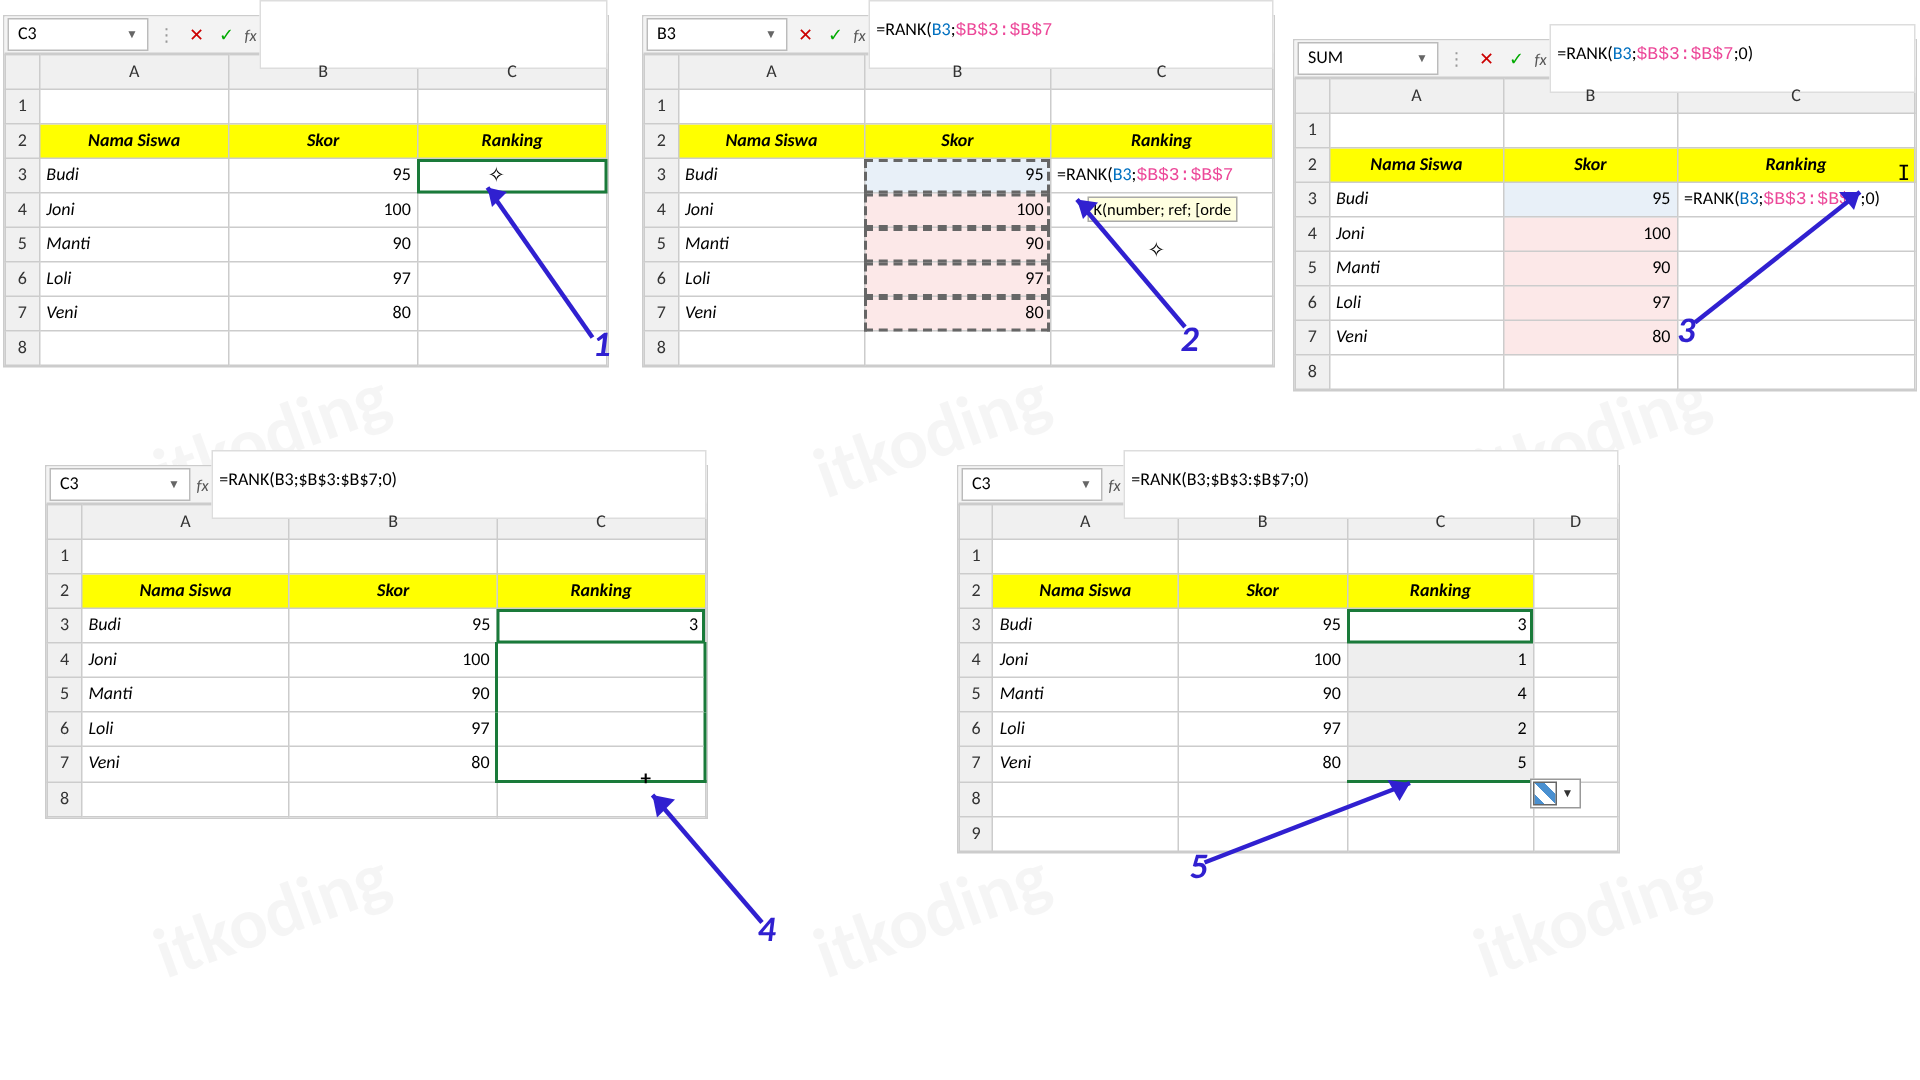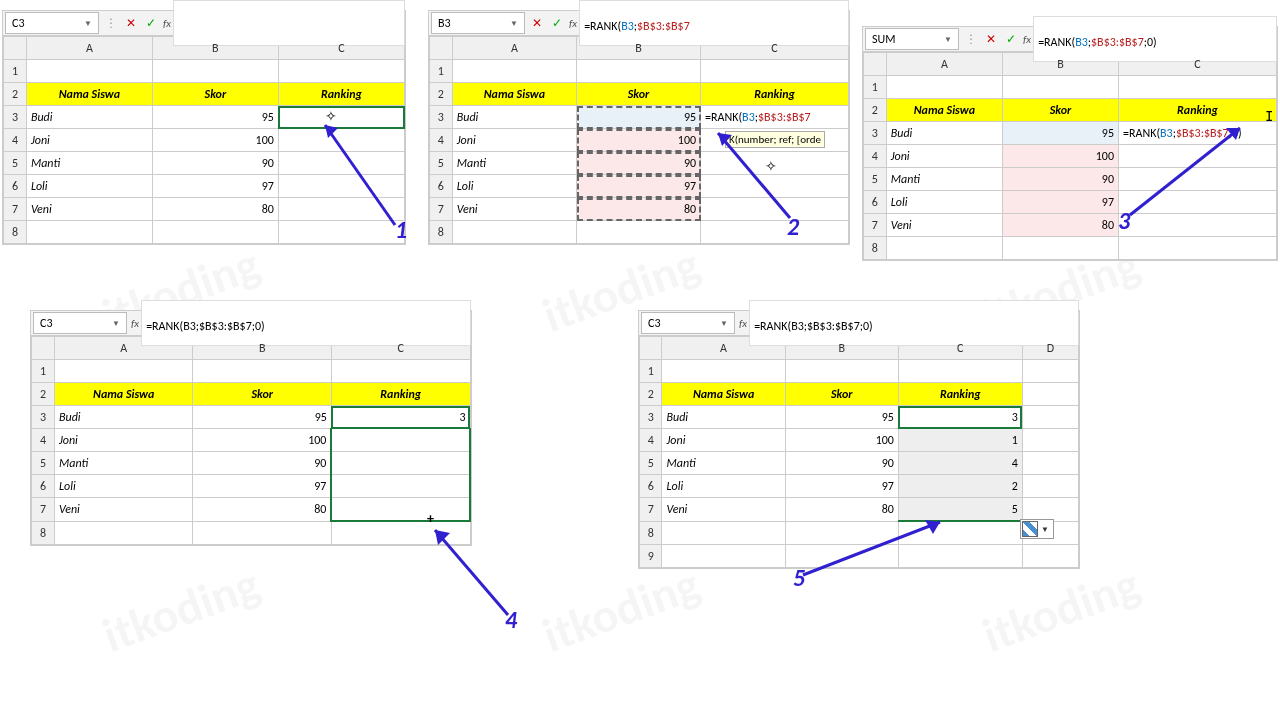--- a/index.html
+++ b/index.html
@@ -4,21 +4,21 @@
 <style>
 body { margin: 0; padding: 0; width: 1280px; height: 720px; background: #fff; font-family: Calibri, Arial, sans-serif; font-size: 12px; position: relative; overflow: hidden; }
 .panel { position: absolute; background: #fff; border: 1px solid #ccc; }
 .fbar { display: flex; align-items: center; height: 24px; background: #f3f3f3; border-bottom: 1px solid #ccc; }
 .namebox { width: 80px; height: 20px; border: 1px solid #bbb; background: #fff; font-size: 12px; padding: 0 6px; display: flex; align-items: center; justify-content: space-between; margin: 0 2px; gap: 44px; }
 .namebox .dd { font-size: 8px; color: #666; }
 .fbbtn { width: 20px; height: 20px; display: flex; align-items: center; justify-content: center; color: #999; font-size: 12px; }
 .fbbtn.cancel { color: #c00; }
 .fbbtn.ok { color: #0a0; }
 .fx { font-style: italic; color: #555; font-size: 11px; margin: 0 2px; }
-.formula-input { flex: 1; height: 20px; border: 1px solid #ddd; background: #fff; padding: 12px 4px; font-size: 12px; display: flex; align-items: flex-end; overflow: hidden; white-space: nowrap; }
+.formula-input { flex: 1; height: 20px; border: 1px solid #ddd; background: #fff; padding: 12px 4px; font-size: 12px; display: flex; align-items: flex-start; overflow: hidden; white-space: nowrap; }
 .sheet { border-collapse: collapse; }
 .sheet th, .sheet td { border: 1px solid #ccc; padding: 2px 4px; height: 18px; font-size: 12px; background: #fff; }
 .sheet th { background: #f0f0f0; font-weight: normal; color: #333; text-align: center; }
 .sheet .corner { width: 14px; background: #f0f0f0; }
 .hdr { background: #ffff00 !important; font-weight: bold; font-style: italic; text-align: center; margin-top: 24px; }
 .name { font-style: italic; text-align: left; margin-top: 20px; }
 .num { text-align: right; }
 .sel { outline: 2px solid #1a7a3a; outline-offset: -2px; }
 .marching { outline: 2px dashed #666; outline-offset: -2px; }
 .selblue { background: #e8f0f8 !important; }
@@ -29,21 +29,21 @@
 .arrow polygon { fill: #3020d0; }
 .stepnum { position: absolute; font-size: 24px; font-weight: bold; font-style: italic; color: #3020d0; }
 .tooltip { position: absolute; background: #ffffe0; border: 1px solid #aaa; font-size: 11px; padding: 1px 3px; white-space: nowrap; }
 .watermark { position: absolute; font-size: 48px; color: rgba(0,0,0,0.04); transform: rotate(-20deg); pointer-events: none; font-weight: bold; }
 .cursor-plus { position: absolute; font-size: 14px; font-weight: bold; color: #000; }
 .cursor-txt { position: absolute; font-family: serif; font-size: 14px; }
 .autofill-opt { position: absolute; border: 1px solid #999; background: #fff; display: flex; align-items: center; padding: 1px; }
 .autofill-opt .ico { width: 14px; height: 14px; background: linear-gradient(45deg,#4a90d0 25%,#fff 25%,#fff 50%,#4a90d0 50%,#4a90d0 75%,#fff 75%); border:1px solid #666; }
 .autofill-opt .dd { font-size: 8px; color: #333; padding: 0 3px; }
 .f-blue { color: #0070c0; }
-.f-red { color: #b91c1c; }
+.f-red { color: #ec4899; font-family: Liberation Mono, monospace; }
 </style>
 </head>
 <body>
 
 <div class="watermark" style="left:100px; top:260px;">itkoding</div>
 <div class="watermark" style="left:540px; top:260px;">itkoding</div>
 <div class="watermark" style="left:980px; top:260px;">itkoding</div>
 <div class="watermark" style="left:100px; top:580px;">itkoding</div>
 <div class="watermark" style="left:540px; top:580px;">itkoding</div>
 <div class="watermark" style="left:980px; top:580px;">itkoding</div>

